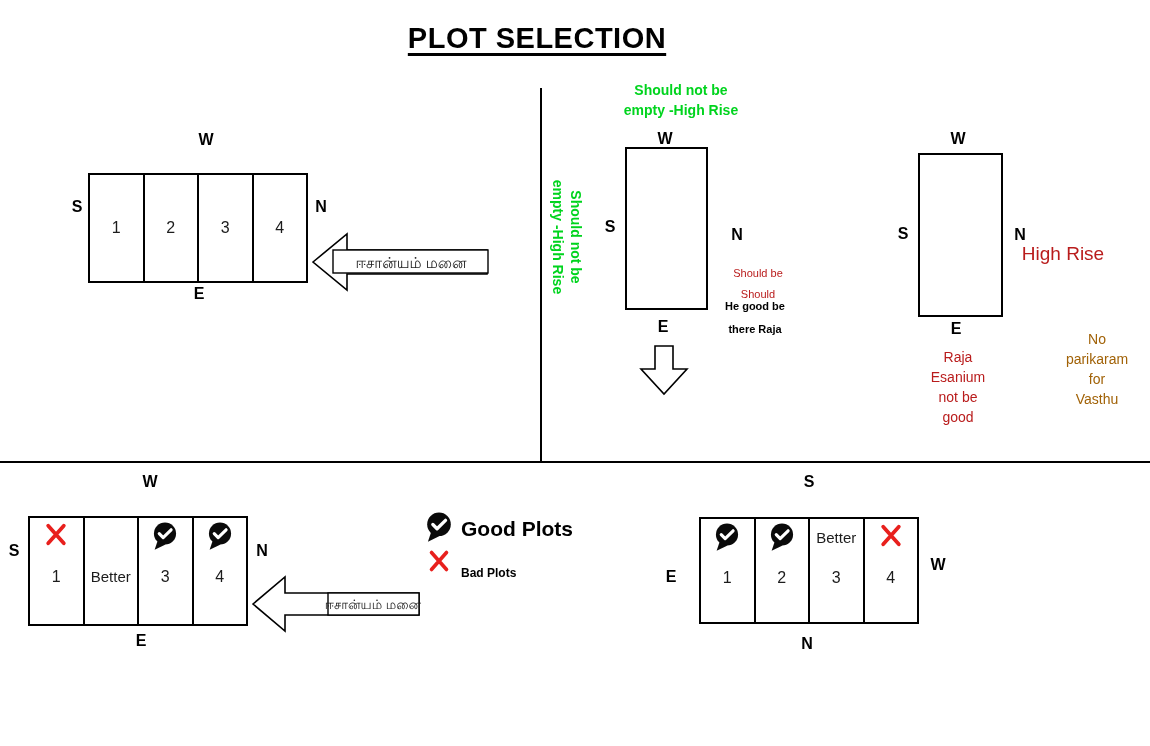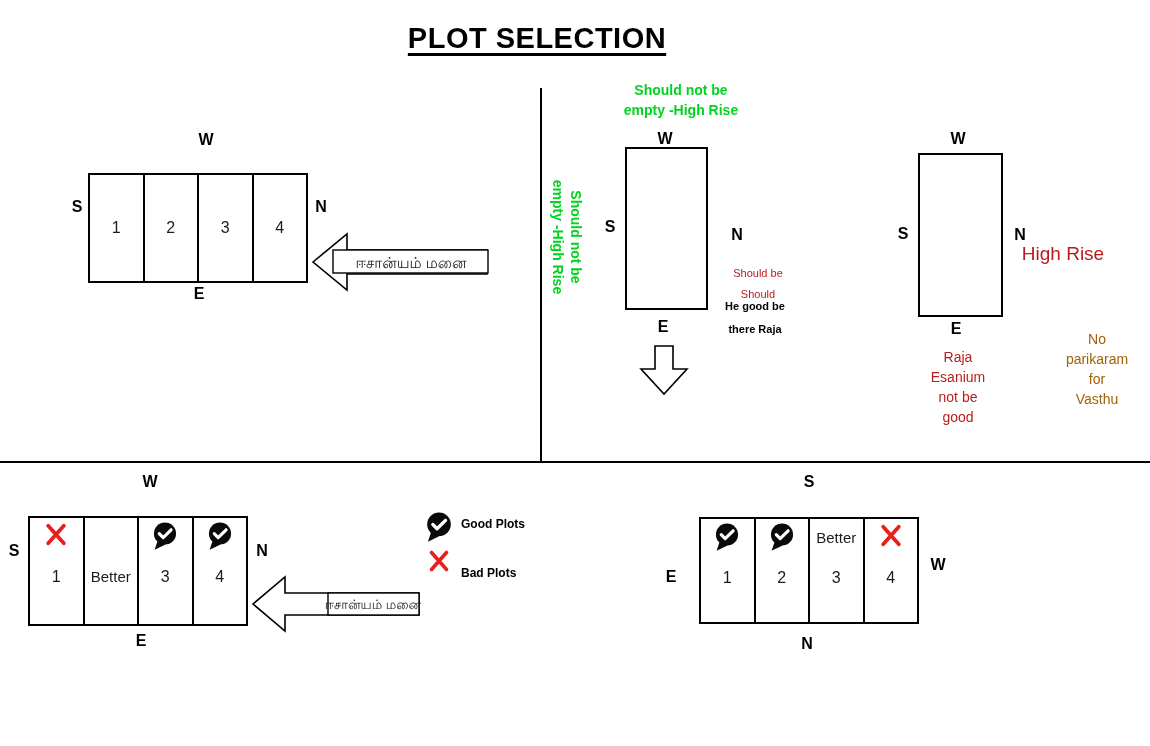--- a/index.html
+++ b/index.html
@@ -169,21 +169,21 @@
     <polygon points="2,32 34,5 34,21 168,21 168,43 34,43 34,59" fill="#fff" stroke="#000" stroke-width="1.6"></polygon>
     <rect x="77" y="21" width="91" height="22" fill="#fff" stroke="#000" stroke-width="1.4"></rect>
     <text x="122" y="37" text-anchor="middle" font-size="13">ஈசான்யம் மனை</text>
   </svg>
 
   <svg class="abs" style="left:424px; top:511px;" viewBox="0 0 24 26" width="30" height="32">
     <circle cx="12" cy="10.8" r="9.6" fill="#0a0a0a"></circle>
     <polygon points="5.5,17.5 3,25 12.5,20.3" fill="#0a0a0a"></polygon>
     <path d="M7 11 l3.4 3.4 L17.3 7.6" stroke="#fff" stroke-width="2.7" fill="none" stroke-linecap="round" stroke-linejoin="round"></path>
   </svg>
-  <div class="abs bold" style="left:461px; top:517px; font-size:12px;">Good Plots</div>
+  <div class="abs bold" style="left:461px; top:517px; font-size:21px;">Good Plots</div>
 
   <svg class="abs" style="left:427px; top:548px;" viewBox="0 0 24 24" width="24" height="26">
     <path d="M4.5 3.5 L19.5 20.5 M19.5 3.5 L4.5 20.5" stroke="#e8201d" stroke-width="3.6" stroke-linecap="round" fill="none"></path>
   </svg>
   <div class="abs bold" style="left:461px; top:566px; font-size:12px;">Bad Plots</div>
 
   <span class="dir" style="left:809px; top:482px;">S</span>
   <span class="dir" style="left:671px; top:577px;">E</span>
   <span class="dir" style="left:938px; top:565px;">W</span>
   <span class="dir" style="left:807px; top:644px;">N</span>

